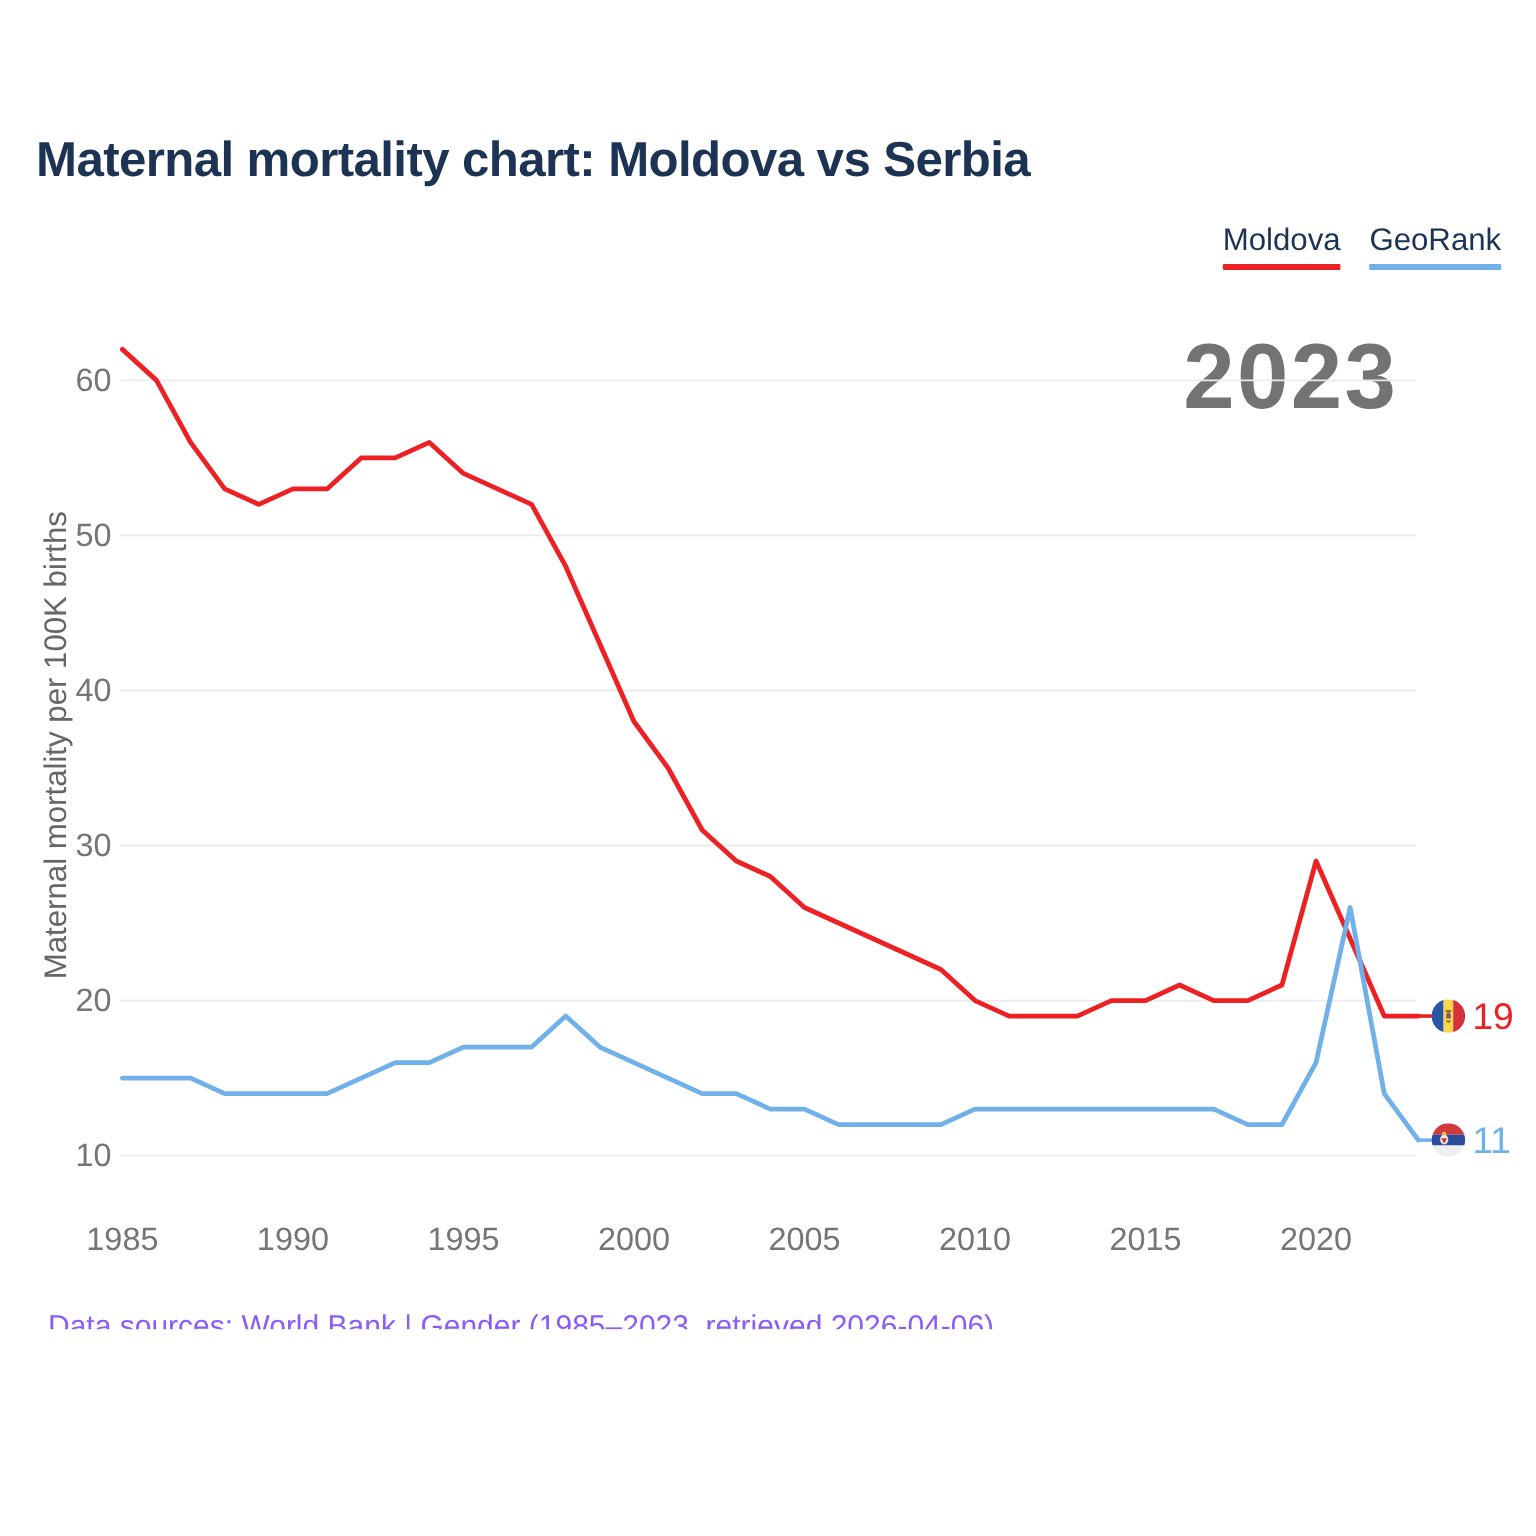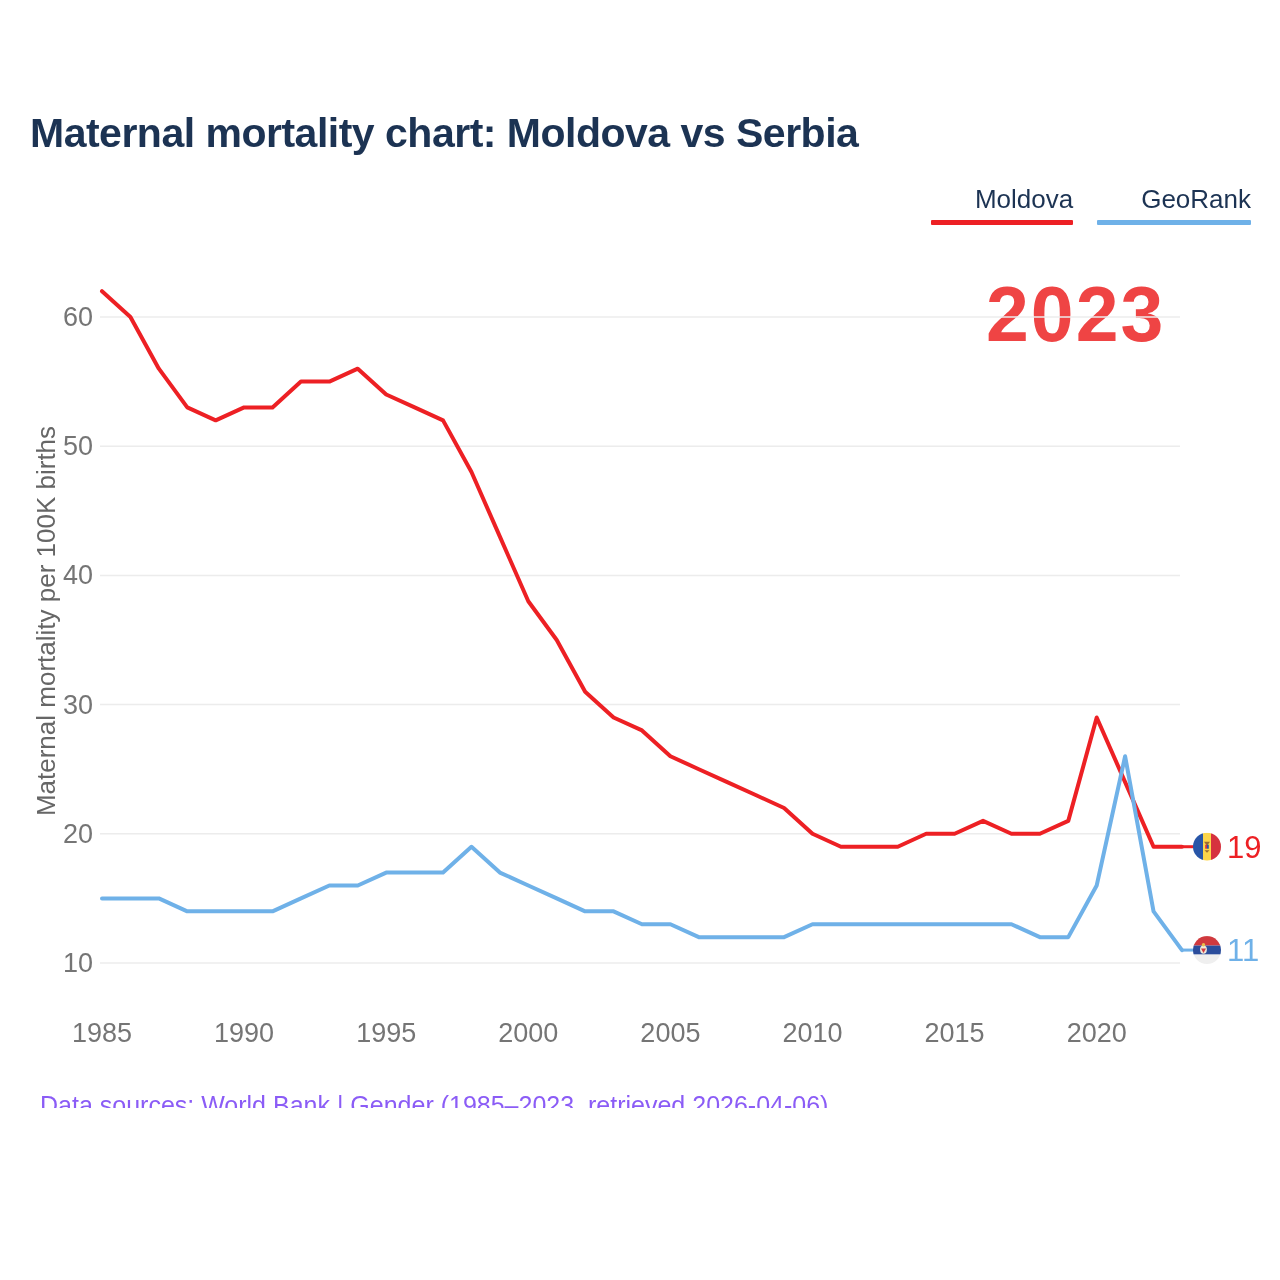--- a/index.html
+++ b/index.html
@@ -2,24 +2,24 @@
 <html><head>
 <meta charset="utf-8">
 <style>
   html,body{margin:0;padding:0;background:#ffffff;}
   #page{position:relative;width:1280px;height:1108px;background:#fff;overflow:hidden;
         font-family:"Liberation Sans","DejaVu Sans",sans-serif;}
   #chart-title{position:absolute;left:30px;top:110px;font-size:41px;font-weight:bold;
         color:#1c3353;letter-spacing:-0.5px;}
   #legend{position:absolute;top:184px;right:29px;display:flex;gap:24px;}
   .legend-item{display:inline-block;cursor:pointer;}
-  .legend-label{font-size:26px;color:#1c3353;display:block;text-align:center;margin-left:44px;}
+  .legend-label{font-size:26px;color:#1c3353;display:block;text-align:center;}
   .legend-swatch{display:block;height:5px;margin-top:5px;border-radius:1px;}
   #watermark{position:absolute;left:986px;top:270px;font-size:77px;font-weight:bold;
-        color:#ef4444;z-index:1;letter-spacing:2px;}
+        color:#737373;z-index:1;letter-spacing:2px;}
   #y-axis-label{position:absolute;left:-353px;top:605px;width:800px;height:32px;
         text-align:center;font-size:26px;color:#666;transform:rotate(-90deg);}
   #chart-svg{position:absolute;left:0;top:0;z-index:2;}
   #footer{position:absolute;left:40px;top:1086px;font-size:25px;color:#8b5cf6;line-height:38px;}
 </style>
 </head>
 <body>
 
 <div id="page">
 

